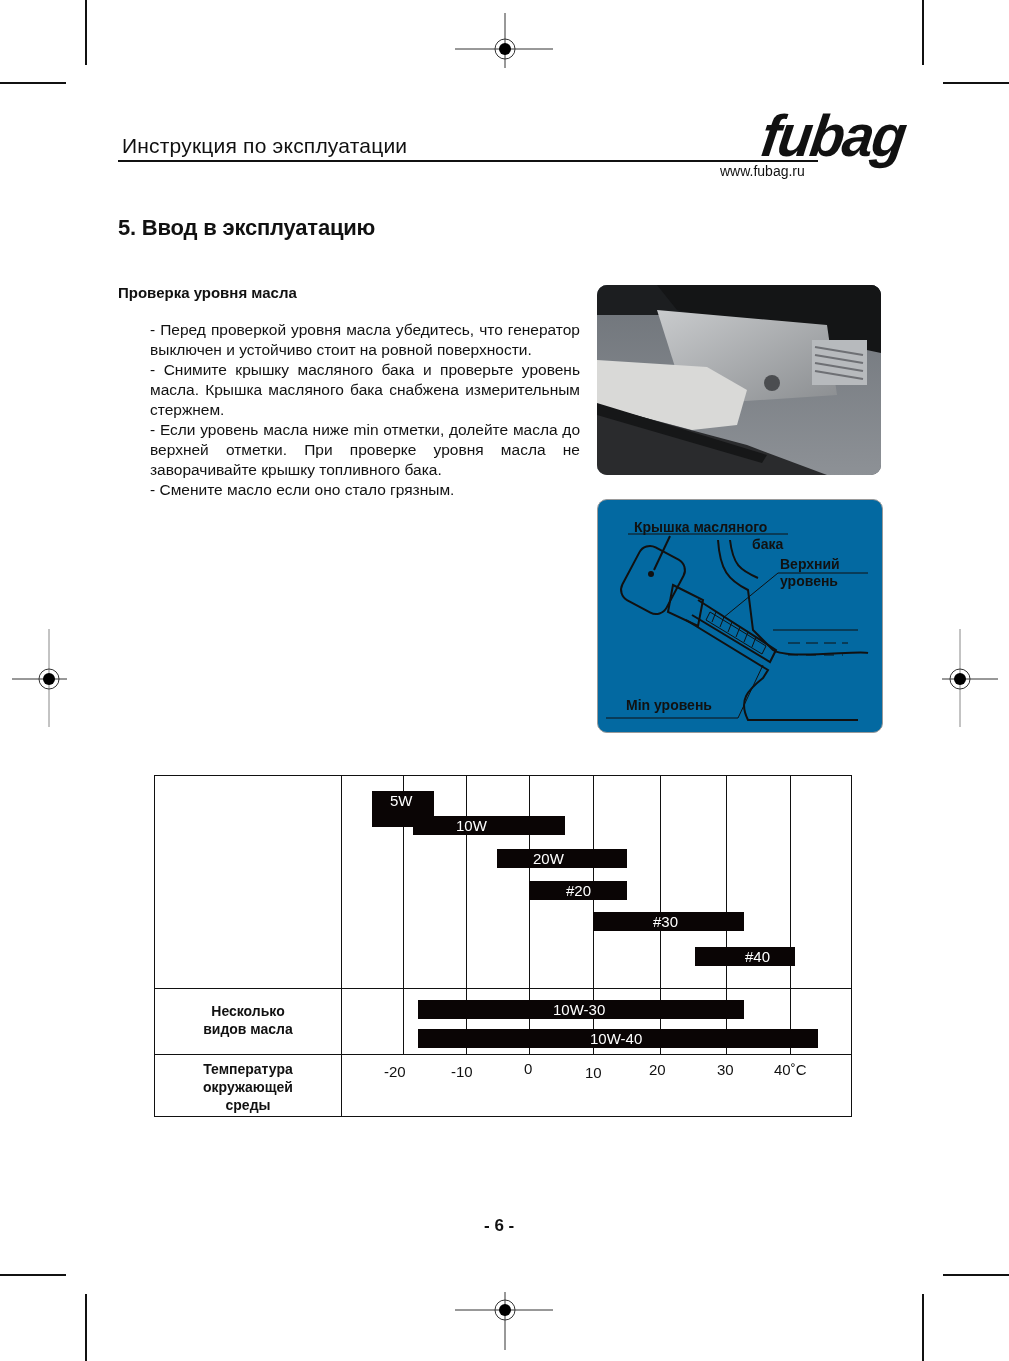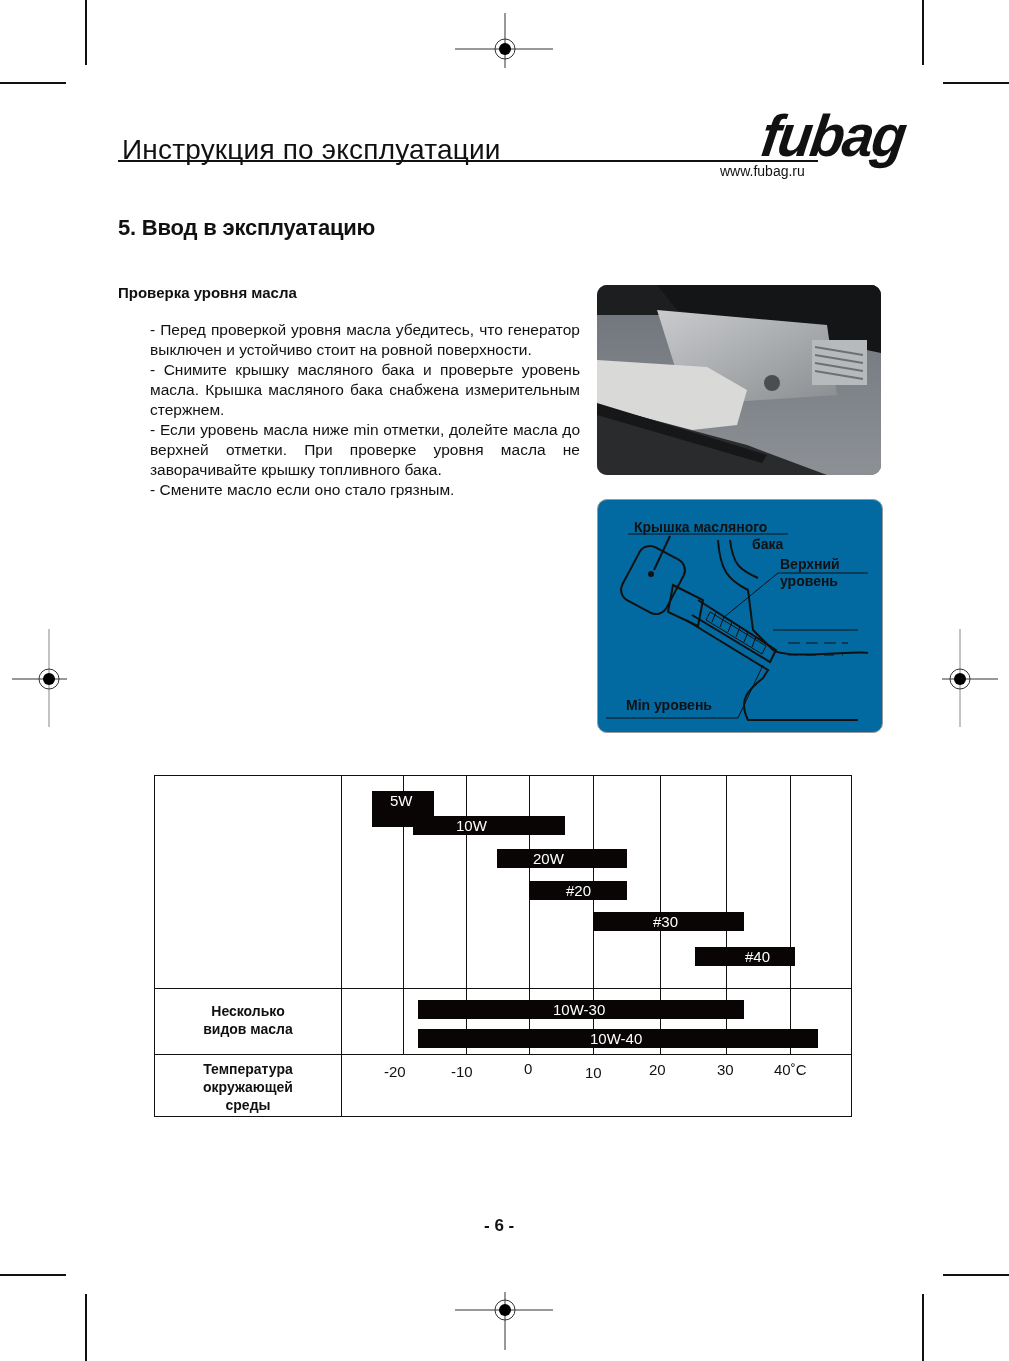--- a/index.html
+++ b/index.html
@@ -1,21 +1,21 @@
 <!DOCTYPE html>
 <html><head>
 <meta charset="utf-8">
 <style>
   html, body { margin:0; padding:0; background:#ffffff; }
   body { width:1009px; height:1361px; position:relative; overflow:hidden; font-family:"Liberation Sans", sans-serif; color:#111; }
   .abs { position:absolute; }
   .crop-v { position:absolute; width:2px; background:#111; }
   .crop-h { position:absolute; height:2px; background:#111; }
   .reg { position:absolute; width:100px; height:100px; }
-  .header-title { left:122px; top:134px; font-size:28px; letter-spacing:0.2px; }
+  .header-title { left:122px; top:134px; font-size:21px; letter-spacing:0.2px; }
   .header-rule { left:118px; top:160px; width:700px; height:2px; background:#111; }
   .logo { left:762px; top:108px; font-size:56px; font-weight:bold; font-style:italic; letter-spacing:-2px; transform:skewX(-8deg) scaleY(1.05); line-height:56px; font-family:"Liberation Sans", sans-serif; }
   .site { left:720px; top:163px; font-size:14px; }
   .h1 { left:118px; top:215px; font-size:22px; font-weight:bold; letter-spacing:-0.2px; }
   .h2 { left:118px; top:284px; font-size:15px; font-weight:bold;text-align:right; }
   .body-text { left:118px; top:320px; width:430px; font-size:15.5px; line-height:20px; text-align:justify;margin-left:32px; }
   .body-text p { margin:0; }
   .photo { left:597px; top:285px; width:284px; height:190px; border-radius:10px; overflow:hidden; background:#4a4f55; }
   .diagram { left:597px; top:499px; width:284px; height:232px; border:1px solid #9a9a9a; border-radius:10px; background:#0369a1; overflow:hidden; }
   .diag-label { position:absolute; font-size:14px; font-weight:bold; line-height:16px; }

